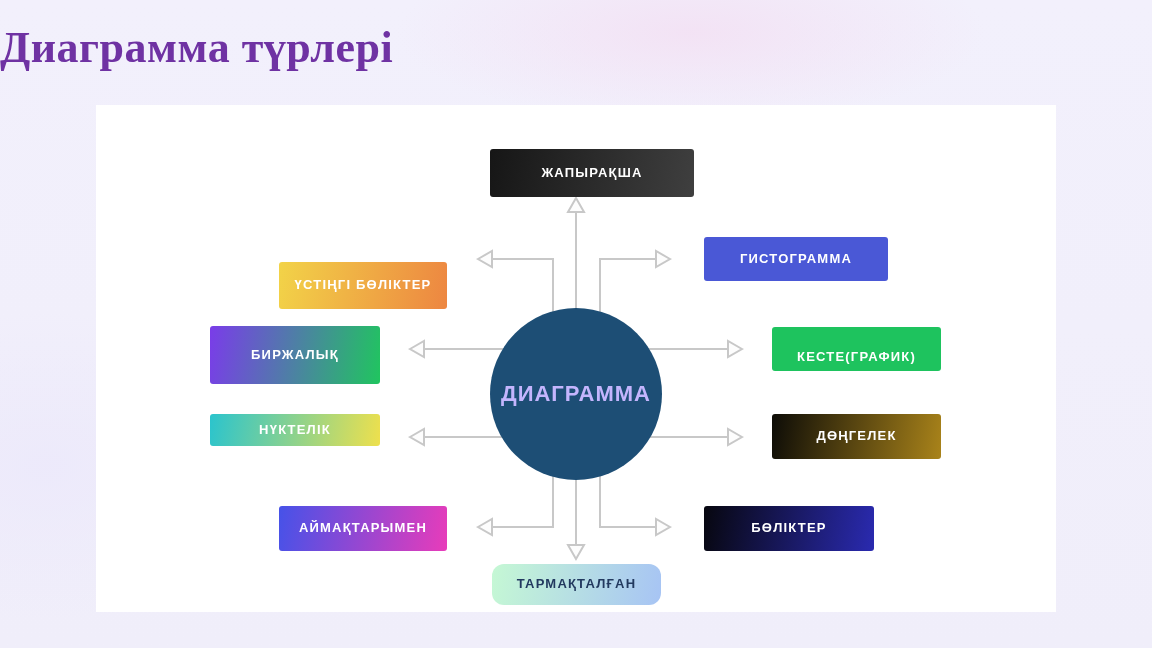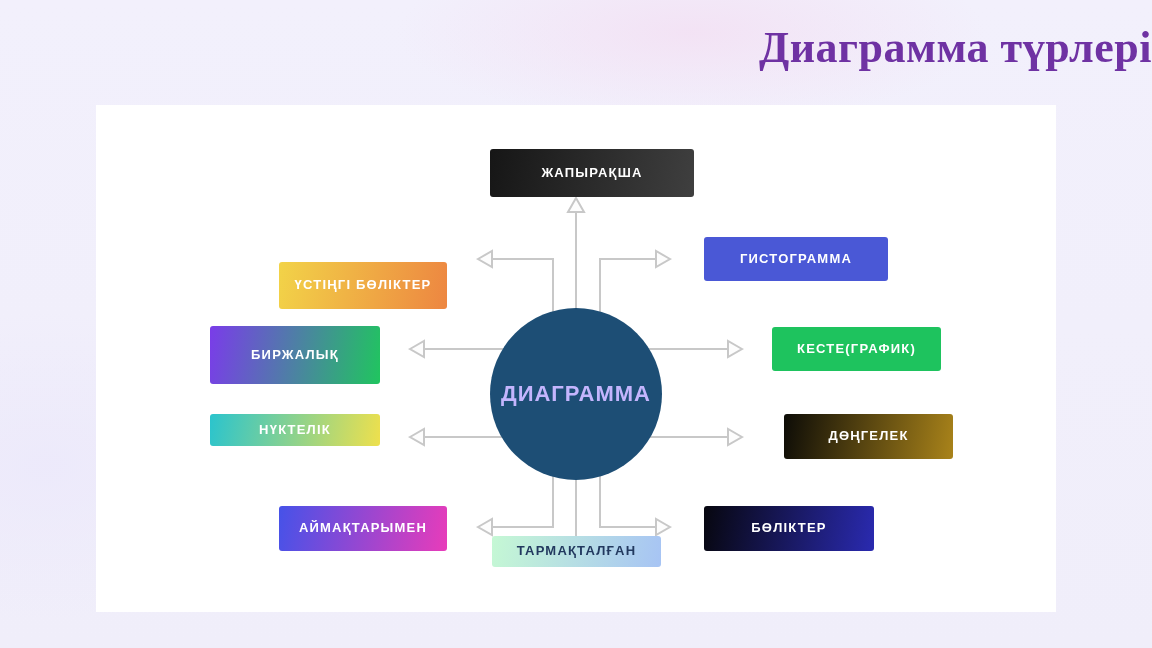--- a/index.html
+++ b/index.html
@@ -10,21 +10,21 @@
     font-family: "Liberation Sans", sans-serif;
     background:
       radial-gradient(ellipse 420px 130px at 60% 5%, rgba(243,222,242,0.75), rgba(243,222,242,0) 70%),
       radial-gradient(ellipse 320px 220px at 4% 72%, rgba(236,233,251,0.9), rgba(236,233,251,0) 70%),
       linear-gradient(180deg, #f2f0fc 0%, #f0eefa 100%);
   }
   .slide-title {
     position: absolute;
     left: 0; top: 22px;
     width: 100%;
-    text-align: right;
+    text-align: left;
     font-family: "Liberation Serif", serif;
     font-weight: bold;
     font-size: 44px;
     letter-spacing: 0.5px;
     color: #6f32a3;
   }
   .panel {
     position: absolute;
     left: 96px; top: 105px;
     width: 960px; height: 507px;
@@ -61,26 +61,26 @@
     letter-spacing: 1.2px;
     line-height: 1.55;
     border-radius: 3px;
     padding: 4px 12px;
     color: #ffffff;
   }
   .n0 { left: 490px; top: 149px; width: 204px; height: 48px; }
   .n1 { left: 279px; top: 234px; width: 168px; height: 47px; }
   .n2 { left: 704px; top: 237px; width: 184px; height: 44px; }
   .n3 { left: 210px; top: 326px; width: 170px; height: 58px; }
-  .n4 { left: 772px; top: 327px; width: 169px; height: 44px; }
+  .n4 { left: 772px; top: 327px; width: 169px; height: 44px; align-items: flex-end; }
   .n5 { left: 210px; top: 414px; width: 170px; height: 32px; }
   .n6 { left: 772px; top: 414px; width: 169px; height: 45px; }
   .n7 { left: 279px; top: 506px; width: 168px; height: 45px; }
   .n8 { left: 704px; top: 506px; width: 170px; height: 45px; }
-  .n9 { left: 492px; top: 536px; width: 169px; height: 31px; }
+  .n9 { left: 492px; top: 564px; width: 169px; height: 41px; border-radius: 12px; }
   .center-circle {
     position: absolute;
     z-index: 2;
     left: 490px; top: 308px;
     width: 172px; height: 172px;
     border-radius: 50%;
     display: flex;
     align-items: center;
     justify-content: center;
     font-weight: bold;
@@ -131,21 +131,21 @@
 </div>
 <div class="node n3" style="background: linear-gradient(100deg, rgb(122, 60, 233), rgb(32, 197, 95)); color: rgb(255, 255, 255);">
   <span>БИРЖАЛЫҚ</span>
 </div>
 <div class="node n4" style="background: linear-gradient(100deg, rgb(30, 195, 94), rgb(30, 195, 94)); color: rgb(255, 255, 255);">
   <span>КЕСТЕ(ГРАФИК)</span>
 </div>
 <div class="node n5" style="background: linear-gradient(100deg, rgb(43, 196, 205), rgb(238, 224, 77)); color: rgb(255, 255, 255);">
   <span>НҮКТЕЛІК</span>
 </div>
-<div class="node n6" style="background: linear-gradient(100deg, rgb(13, 12, 7), rgb(169, 131, 26)); color: rgb(255, 255, 255); margin-left: 12px;">
+<div class="node n6" style="background: linear-gradient(100deg, rgb(13, 12, 7), rgb(169, 131, 26)); color: rgb(255, 255, 255);">
   <span>ДӨҢГЕЛЕК</span>
 </div>
 <div class="node n7" style="background: linear-gradient(100deg, rgb(70, 82, 232), rgb(232, 60, 186)); color: rgb(255, 255, 255);">
   <span>АЙМАҚТАРЫМЕН</span>
 </div>
 <div class="node n8" style="background: linear-gradient(100deg, rgb(7, 7, 15), rgb(42, 42, 176)); color: rgb(255, 255, 255);">
   <span>БӨЛІКТЕР</span>
 </div>
 <div class="node n9" style="background: linear-gradient(100deg, rgb(197, 248, 212), rgb(167, 196, 244)); color: rgb(34, 57, 95);">
   <span>ТАРМАҚТАЛҒАН</span>

